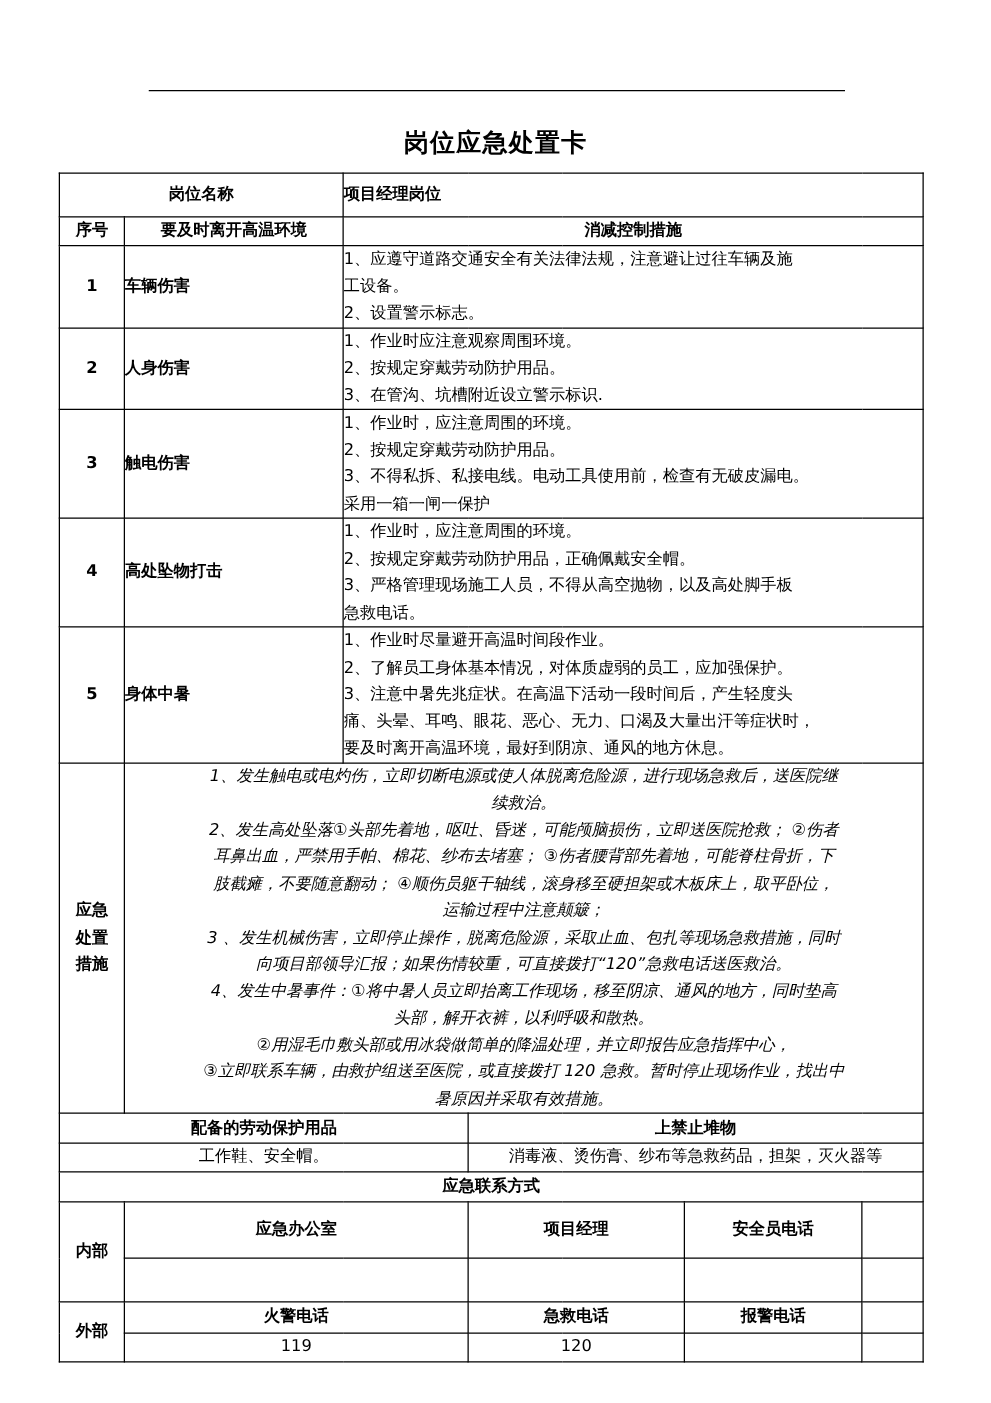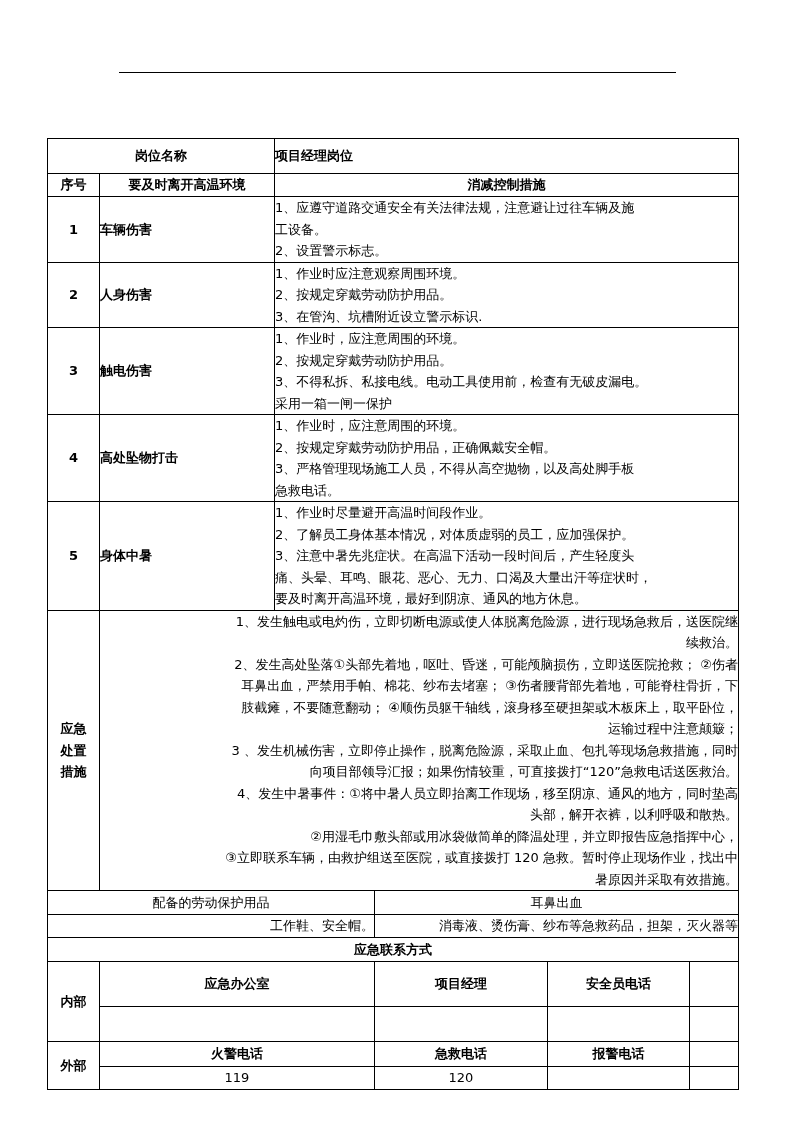--- a/index.html
+++ b/index.html
@@ -107,37 +107,38 @@
 
   
   .cell-emerg-label {
     text-align: center;
     font-weight: bold;
     font-size: 13.4px;
     line-height: 20px;
     vertical-align: middle;
   }
   .cell-emerg-body {
-    text-align: right;
+    text-align: center;
     padding: 3px 4px 4px 6px;
     font-size: 13.1px;
     line-height: 22.1px;
+    font-style: italic;
   }
   .cell-emerg-body div { white-space: nowrap; }
 
   
   .row-ppe-head td {
     height: 23px;
-    font-weight: normal;
+    font-weight: bold;
     text-align: center;
     font-size: 13.6px;
   }
   .row-ppe-val td {
     height: 22px;
-    text-align: right;
+    text-align: center;
     font-size: 13.2px;
     padding: 1px 4px 1px 6px;
   }
 
   .row-contact-title td {
     height: 23px;
     font-weight: bold;
     text-align: center;
     font-size: 13.6px;
   }
@@ -157,20 +158,21 @@
     font-size: 13.2px;
   }
 </style>
 </head>
 <body>
 
 <div class="page">
 
   <div class="top-rule"></div>
 
+  <div class="doc-title">岗位应急处置卡</div>
 
   <div class="tbl-wrap">
     <table class="main">
       <colgroup>
         <col style="width:52px">
         <col style="width:175px">
         <col style="width:100px">
         <col style="width:75px">
         <col style="width:98px">
         <col style="width:142px">
@@ -261,21 +263,21 @@
             <div>4、发生中暑事件：①将中暑人员立即抬离工作现场，移至阴凉、通风的地方，同时垫高</div>
             <div>头部，解开衣裤，以利呼吸和散热。</div>
             <div>②用湿毛巾敷头部或用冰袋做简单的降温处理，并立即报告应急指挥中心，</div>
             <div>③立即联系车辆，由救护组送至医院，或直接拨打 120 急救。暂时停止现场作业，找出中</div>
             <div>暑原因并采取有效措施。</div>
           </td>
         </tr>
 
         <tr class="row-ppe-head">
           <td colspan="3">配备的劳动保护用品</td>
-          <td colspan="4">耳鼻出血</td>
+          <td colspan="4">上禁止堆物</td>
         </tr>
 
         <tr class="row-ppe-val">
           <td colspan="3">工作鞋、安全帽。</td>
           <td colspan="4">消毒液、烫伤膏、纱布等急救药品，担架，灭火器等</td>
         </tr>
 
         <tr class="row-contact-title">
           <td colspan="7">应急联系方式</td>
         </tr>

